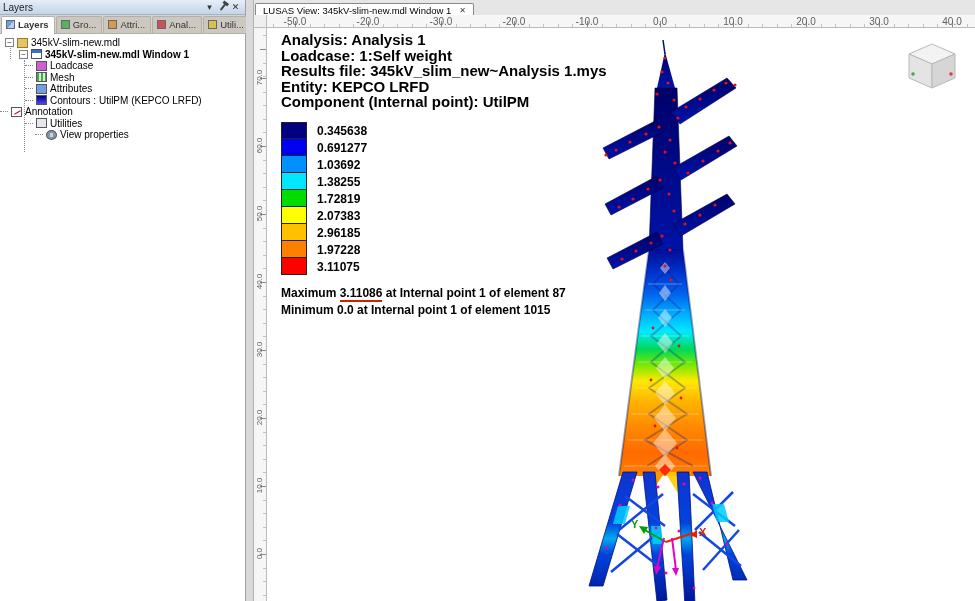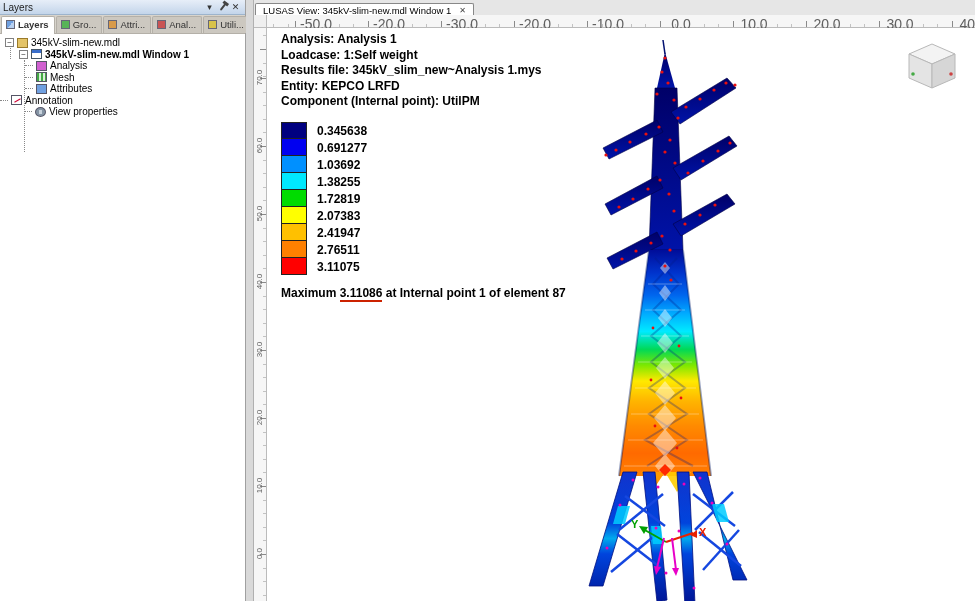--- a/index.html
+++ b/index.html
@@ -57,31 +57,31 @@
   .mtab{display:inline-flex;align-items:center;gap:8px;background:#fff;border:1px solid #888;border-bottom:none;
     font-size:9.5px;padding:1px 7px;height:15px;border-radius:2px 2px 0 0;margin-left:1px;}
   .mclose{font-size:8px;color:#444;cursor:default;}
 
   .corner{position:absolute;left:0;top:15px;width:13px;height:13px;background:#efefef;border-right:1px solid #bbb;border-bottom:1px solid #bbb;}
   .hruler{position:absolute;left:13px;top:15px;right:0;height:13px;background:#f6f6f6;border-bottom:1px solid #bbb;
     background-image:
       repeating-linear-gradient(90deg,#8a8a8a 0 1px,transparent 1px 73px),
       repeating-linear-gradient(90deg,#c2c2c2 0 1px,transparent 1px 14.6px);
     background-size:auto 6px,auto 3px;background-repeat:repeat-x,repeat-x;background-position:28px bottom,28px bottom;}
-  .hlab{position:absolute;top:1px;transform:translateX(-50%);font-size:14px;color:#606060;margin-left:21px;}
+  .hlab{position:absolute;top:1px;transform:translateX(-50%);font-size:10px;color:#606060;}
   .vruler{position:absolute;left:0;top:28px;width:13px;bottom:0;background:#f6f6f6;border-right:1px solid #bbb;
     background-image:
       repeating-linear-gradient(180deg,#8a8a8a 0 1px,transparent 1px 68px),
       repeating-linear-gradient(180deg,#c2c2c2 0 1px,transparent 1px 13.6px);
     background-size:6px auto,3px auto;background-repeat:repeat-y,repeat-y;background-position:right 50px,right 50px;}
   .vlab{position:absolute;left:-10px;width:30px;text-align:center;font-size:8px;color:#606060;transform:rotate(-90deg);}
 
   .canvas{position:absolute;left:13px;top:28px;right:0;bottom:0;background:#fff;overflow:hidden;}
 
-  .anno{position:absolute;left:14px;top:4px;font-size:12px;font-weight:bold;color:#000;line-height:15.5px;}
+  .anno{position:absolute;left:14px;top:4px;font-size:15px;font-weight:bold;color:#000;line-height:15.5px;}
   .anno div{white-space:nowrap;}
 
   .legend{position:absolute;left:14px;top:94px;}
   .lrow{display:flex;align-items:center;height:17px;text-align:right;}
   .lbox{width:26px;height:17px;border:1px solid #222;border-top:none;flex:none;}
   .lrow:first-child .lbox{border-top:1px solid #222;}
   .lval{margin-left:10px;font-size:12px;font-weight:bold;color:#000;}
 
   .maxline{position:absolute;left:14px;top:258px;font-size:12px;font-weight:bold;white-space:nowrap;}
   .minline{position:absolute;left:14px;top:275px;font-size:12px;font-weight:bold;white-space:nowrap;}
@@ -138,38 +138,48 @@
       <span class="lbl">345kV-slim-new.mdl</span>
     </div>
     <div class="trow" style="padding-left:19px;">
       <span class="exp">−</span>
       <span class="nico window"></span>
       <span class="lbl bold">345kV-slim-new.mdl Window 1</span>
     </div>
     <div class="trow" style="padding-left:25px;">
       <span class="dot-h"></span>
       <span class="nico geometry"></span>
-      <span class="lbl">Analysis</span>
+      <span class="lbl">Loadcase</span>
     </div>
     <div class="trow" style="padding-left:25px;">
       <span class="dot-h"></span>
       <span class="nico mesh"></span>
       <span class="lbl">Mesh</span>
     </div>
     <div class="trow" style="padding-left:25px;">
       <span class="dot-h"></span>
       <span class="nico attributes"></span>
       <span class="lbl">Attributes</span>
     </div>
+    <div class="trow" style="padding-left:25px;">
+      <span class="dot-h"></span>
+      <span class="nico contours"></span>
+      <span class="lbl">Contours : UtilPM (KEPCO LRFD)</span>
+    </div>
     <div class="trow" style="">
       <span class="dot-h"></span>
       <span class="nico annotation"></span>
       <span class="lbl">Annotation</span>
     </div>
-    <div class="trow" style="padding-left:24px;">
+    <div class="trow" style="padding-left:25px;">
+      <span class="dot-h"></span>
+      <span class="nico utilities"></span>
+      <span class="lbl">Utilities</span>
+    </div>
+    <div class="trow" style="padding-left:35px;">
       <span class="dot-h"></span>
       <span class="nico viewprops"></span>
       <span class="lbl">View properties</span>
     </div>
   </div>
 </div>
 
 <div class="split"></div>
 
 <div class="main">
@@ -236,33 +246,34 @@
       <div class="lrow">
           <span class="lbox" style="background: rgb(0, 220, 0);"></span>
           <span class="lval">1.72819</span>
         </div>
       <div class="lrow">
           <span class="lbox" style="background: rgb(255, 255, 0);"></span>
           <span class="lval">2.07383</span>
         </div>
       <div class="lrow">
           <span class="lbox" style="background: rgb(255, 192, 0);"></span>
-          <span class="lval">2.41947</span>
+          <span class="lval">2.96185</span>
         </div>
       <div class="lrow">
           <span class="lbox" style="background: rgb(255, 128, 0);"></span>
-          <span class="lval">2.76511</span>
+          <span class="lval">1.97228</span>
         </div>
       <div class="lrow">
           <span class="lbox" style="background: rgb(255, 0, 0);"></span>
           <span class="lval">3.11075</span>
         </div>
     </div>
 
     <div class="maxline"><span>Maximum </span><span class="maxval">3.11086</span><span> at Internal point 1 of element 87</span></div>
+    <div class="minline">Minimum 0.0 at Internal point 1 of element 1015</div>
 
     <svg class="scene" width="708" height="573" viewBox="0 0 708 573">
       <defs>
         <linearGradient id="mastG" x1="0" y1="0" x2="0" y2="1">
           <stop offset="0" stop-color="#000068"></stop>
             <stop offset="1" stop-color="#0013a8"></stop>
         </linearGradient>
         <linearGradient id="bodyG" x1="0" y1="222" x2="0" y2="448" gradientUnits="userSpaceOnUse">
           <stop offset="0" stop-color="#000d99"></stop>
           <stop offset="0.10" stop-color="#0033cc"></stop>

